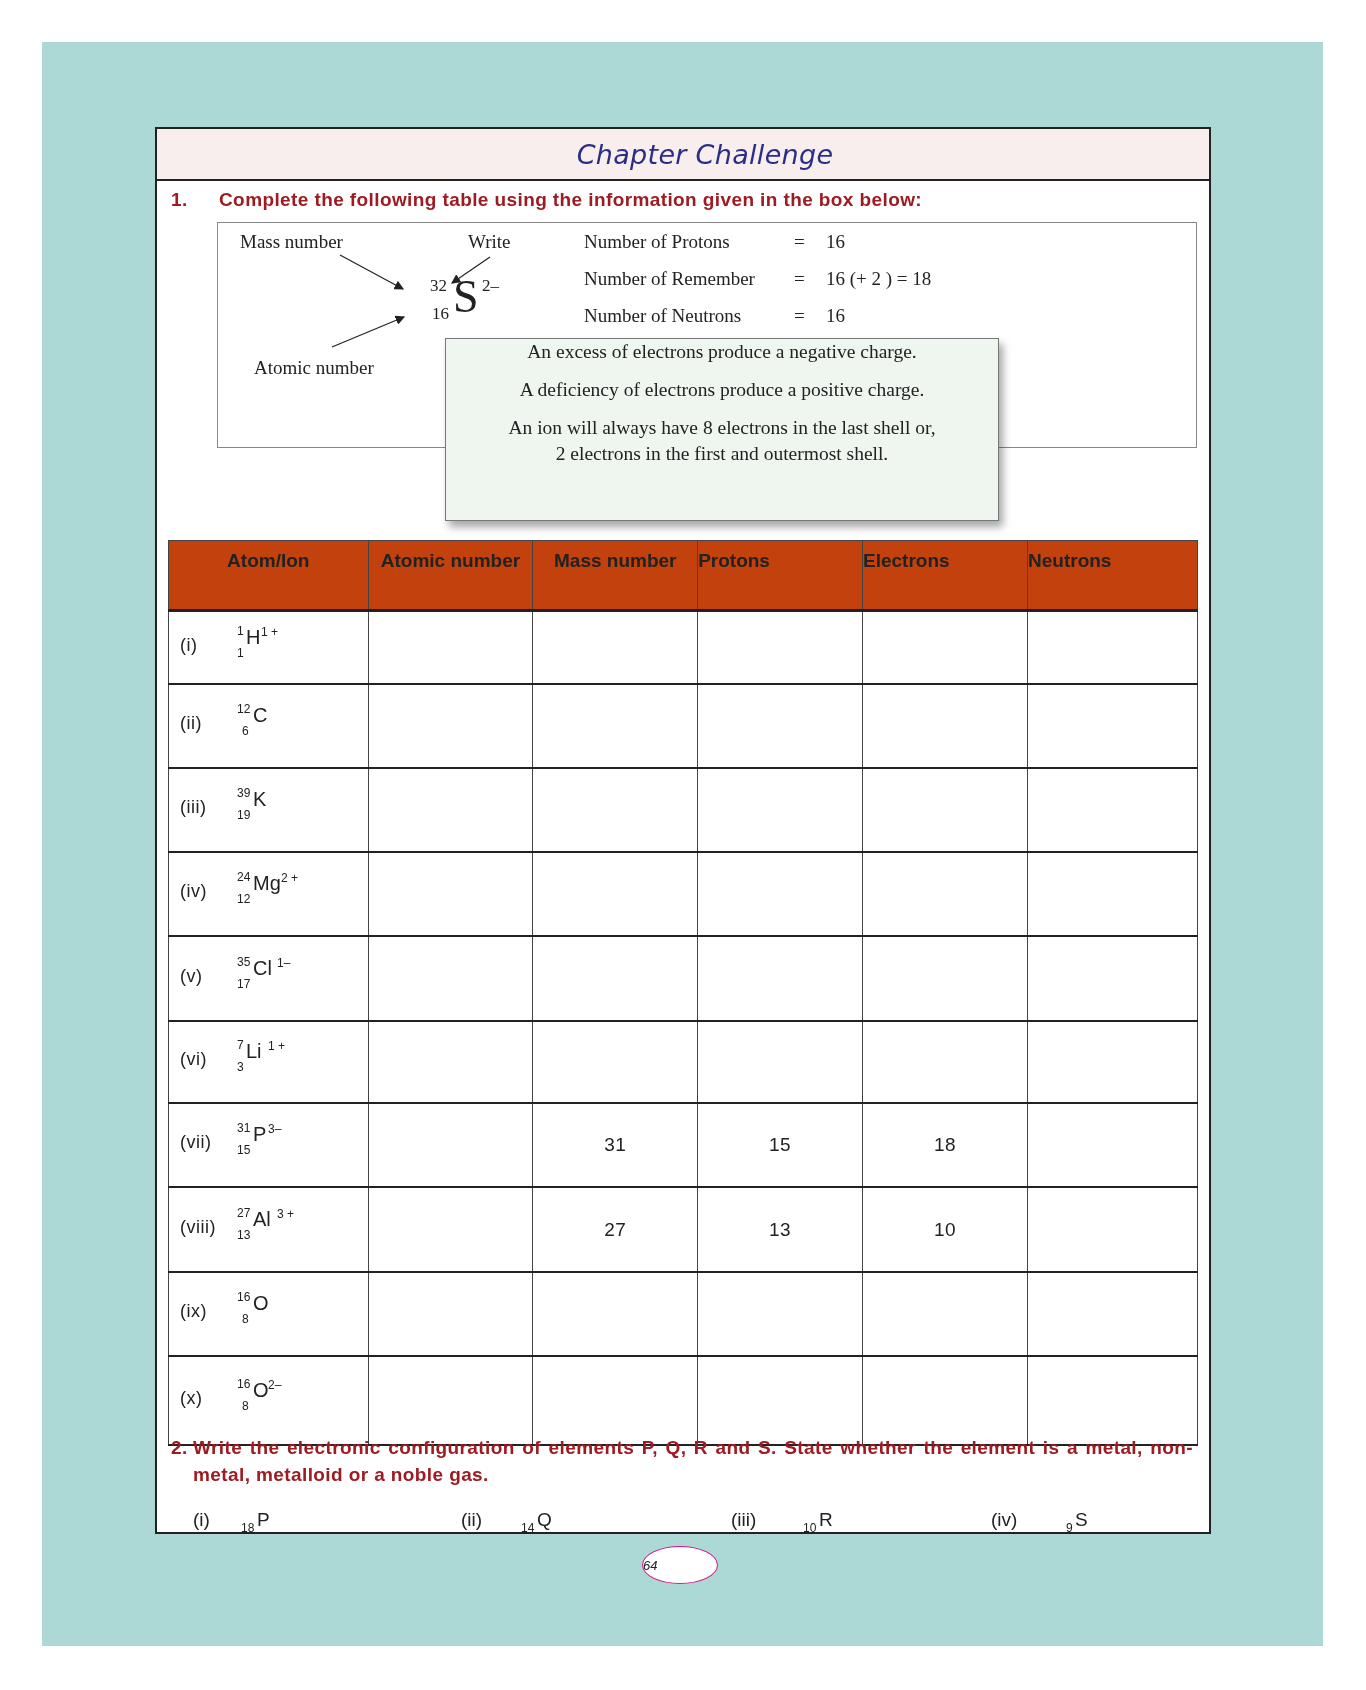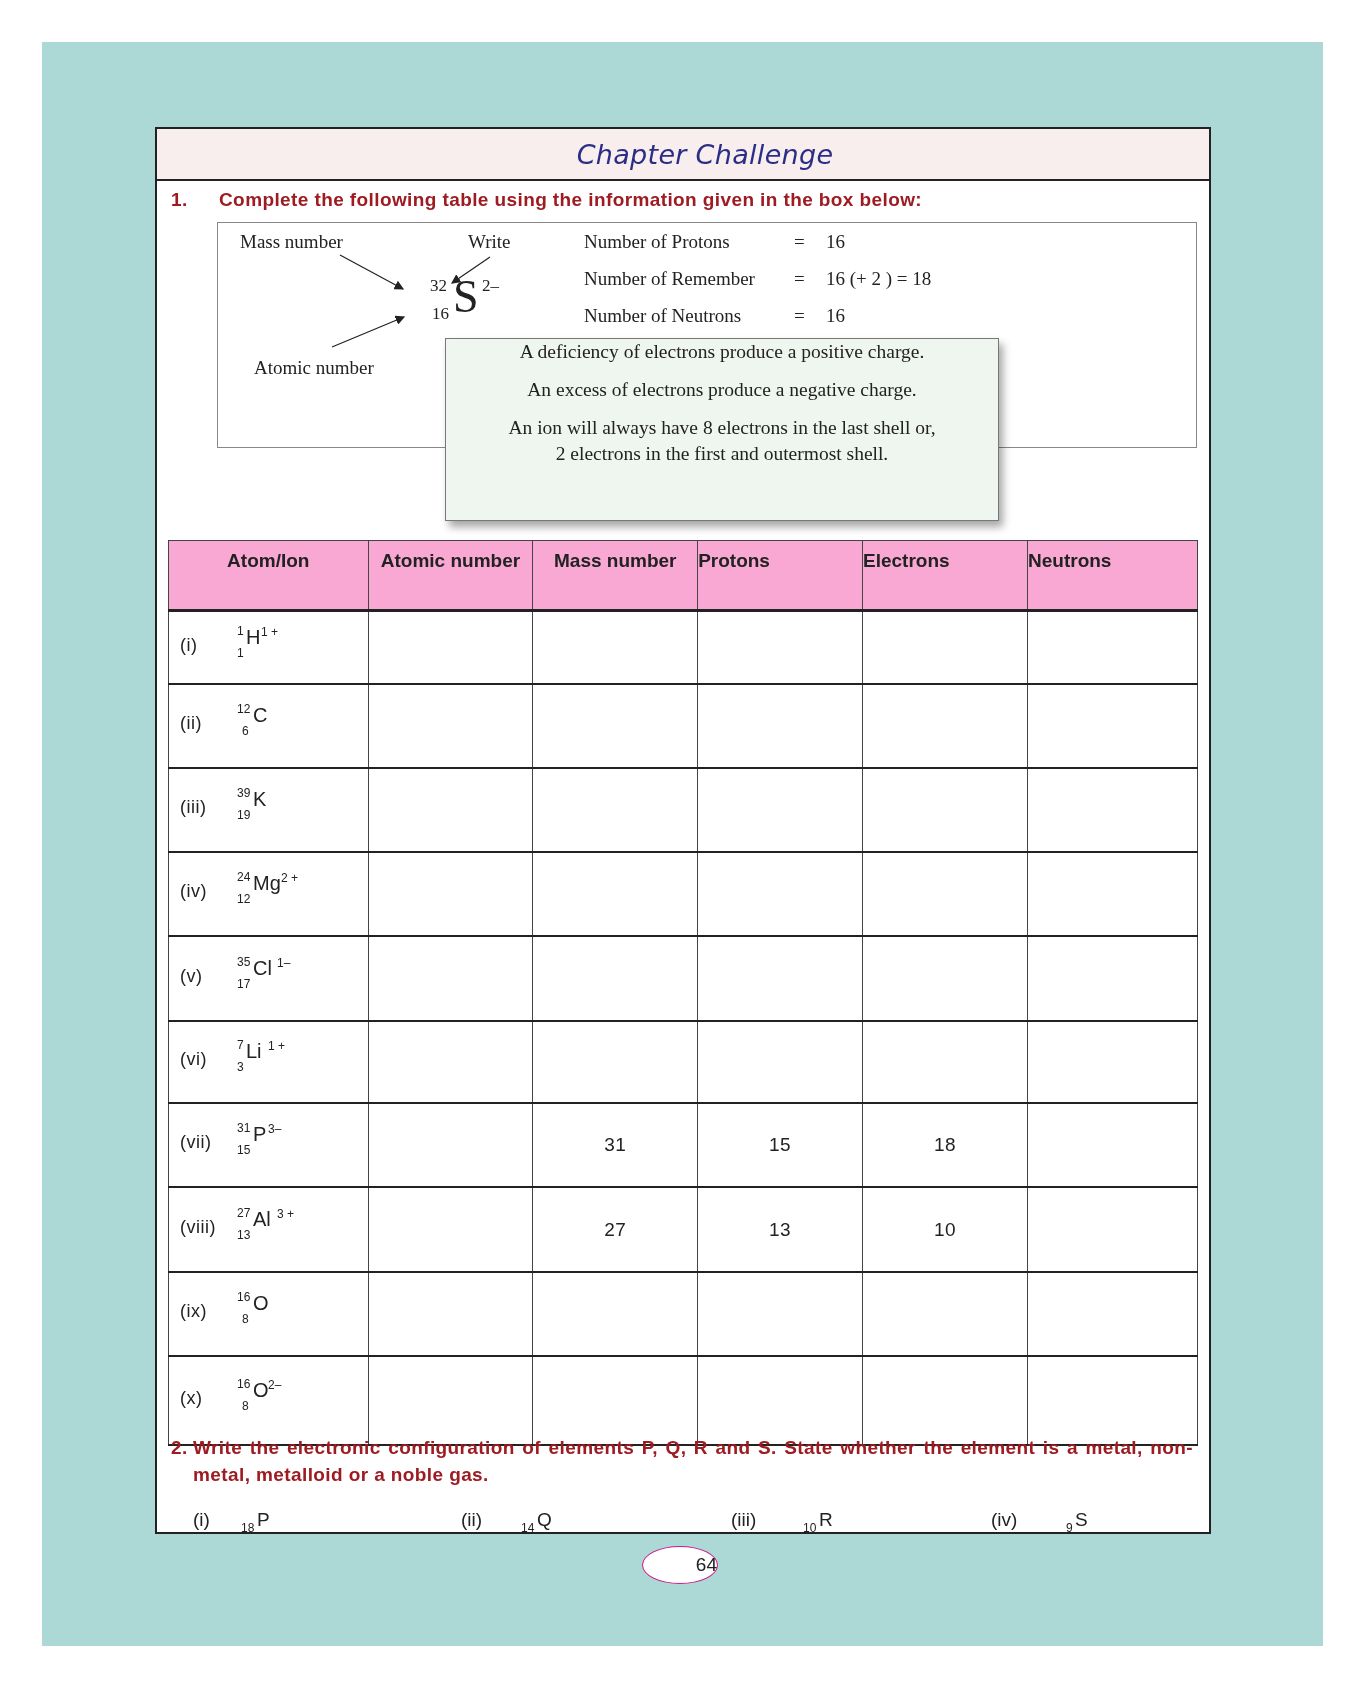--- a/index.html
+++ b/index.html
@@ -22,40 +22,40 @@
   .fact { position:relative; height:37px; line-height:26px; }
   .fact .k { position:absolute; left:0; width:200px; white-space:nowrap; }
   .fact .eq { position:absolute; left:210px; }
   .fact .v { position:absolute; left:242px; white-space:nowrap; }
   .remember { position:absolute; left:288px; top:209px; width:554px; height:183px; background:#eff6ef; border:1.5px solid #777; box-sizing:border-box; box-shadow:4px 6px 8px rgba(0,0,0,0.35); font-family:"Liberation Serif", serif; font-size:19.5px; text-align:center; color:#222; }
   .remember .rh { font-weight:bold; margin-top:8px; height:34px; line-height:26px; }
   .remember .rl { height:38px; line-height:26px; }
   .remember .rl2 { line-height:26px; }
   table.grid { position:absolute; left:11px; top:411px; width:1030px; border-collapse:collapse; }
   table.grid td, table.grid th { border:1px solid #444; padding:0; vertical-align:middle; }
-  table.grid th { background:#f9a8d4; font-weight:bold; font-size:19px; height:62px; vertical-align:top; padding-top:6px; line-height:27px; border-bottom:3px solid #222; }
+  table.grid th { background:#c2410c; font-weight:bold; font-size:19px; height:62px; vertical-align:top; padding-top:6px; line-height:27px; border-bottom:3px solid #222; }
   table.grid tr.row td { border-bottom:2.5px solid #222; }
   table.grid td.val { text-align:center; font-size:19px; letter-spacing:0.5px; }
   .c0 { width:200px; } .c1 { width:165px; } .c2 { width:165px; } .c3 { width:165px; } .c4 { width:165px; } .c5 { width:170px; }
   th.c3, th.c4, th.c5 { text-align:left; padding-left:32px; }
   .atomcell { position:relative; height:100%; }
   .rn { position:absolute; left:11px; top:50%; transform:translateY(-62%); font-size:18px; letter-spacing:0.5px; }
   .iso { position:absolute; left:68px; top:50%; transform:translateY(-62%); height:36px; width:110px; }
   .iso .sup { position:absolute; left:0; top:-2px; font-size:12px; }
   .iso .sub { position:absolute; left:0; top:20px; font-size:12px; }
   .iso .el { position:absolute; top:0; font-size:20px; }
   .iso .ch { position:absolute; top:-1px; font-size:12px; }
   .q2 { left:36px; top:1305px; width:1000px; line-height:27px; text-align:justify; }
   .q2 .num { position:absolute; left:-22px; top:0; }
   .elems { position:absolute; top:1380px; left:0; width:1052px; font-size:19px; color:#222; }
   .elem { position:absolute; }
   .elem .rl { position:absolute; left:0; top:0; }
   .elem .sb { position:absolute; top:12px; font-size:12px; }
   .elem .E { position:absolute; top:0; }
-  .pagenum { position:absolute; left:642px; top:1546px; width:76px; height:38px; border:1.5px solid #d4178a; border-radius:50%; background:#fff; box-sizing:border-box; display:flex; align-items:center; justify-content:flex-end; font-size:19px; color:#222; }
+  .pagenum { position:absolute; left:642px; top:1546px; width:76px; height:38px; border:1.5px solid #d4178a; border-radius:50%; background:#fff; box-sizing:border-box; display:flex; align-items:center; justify-content:flex-start; font-size:13px; color:#222;font-style:italic; }
   svg.arrows { position:absolute; left:0; top:0; overflow:visible; }
 </style>
 </head>
 <body>
 
 <div class="teal"></div>
 
 <div class="page">
   <div class="title-band">
     <span class="title">Chapter Challenge</span>
@@ -101,22 +101,22 @@
       </div>
       <div class="fact">
         <span class="k">Number of Neutrons</span>
         <span class="eq">=</span>
         <span class="v">16</span>
       </div>
     </div>
   </div>
 
   <div class="remember">
+    <div class="rl">An excess of electrons produce a negative charge.</div>
     <div class="rl">A deficiency of electrons produce a positive charge.</div>
-    <div class="rl">An excess of electrons produce a negative charge.</div>
     <div class="rl2">An ion will always have 8 electrons in the last shell or,</div>
     <div class="rl2">2 electrons in the first and outermost shell.</div>
   </div>
 
   <table class="grid">
     <thead>
       <tr>
         <th class="c0">Atom/Ion</th>
         <th class="c1">Atomic number</th>
         <th class="c2">Mass number</th>

